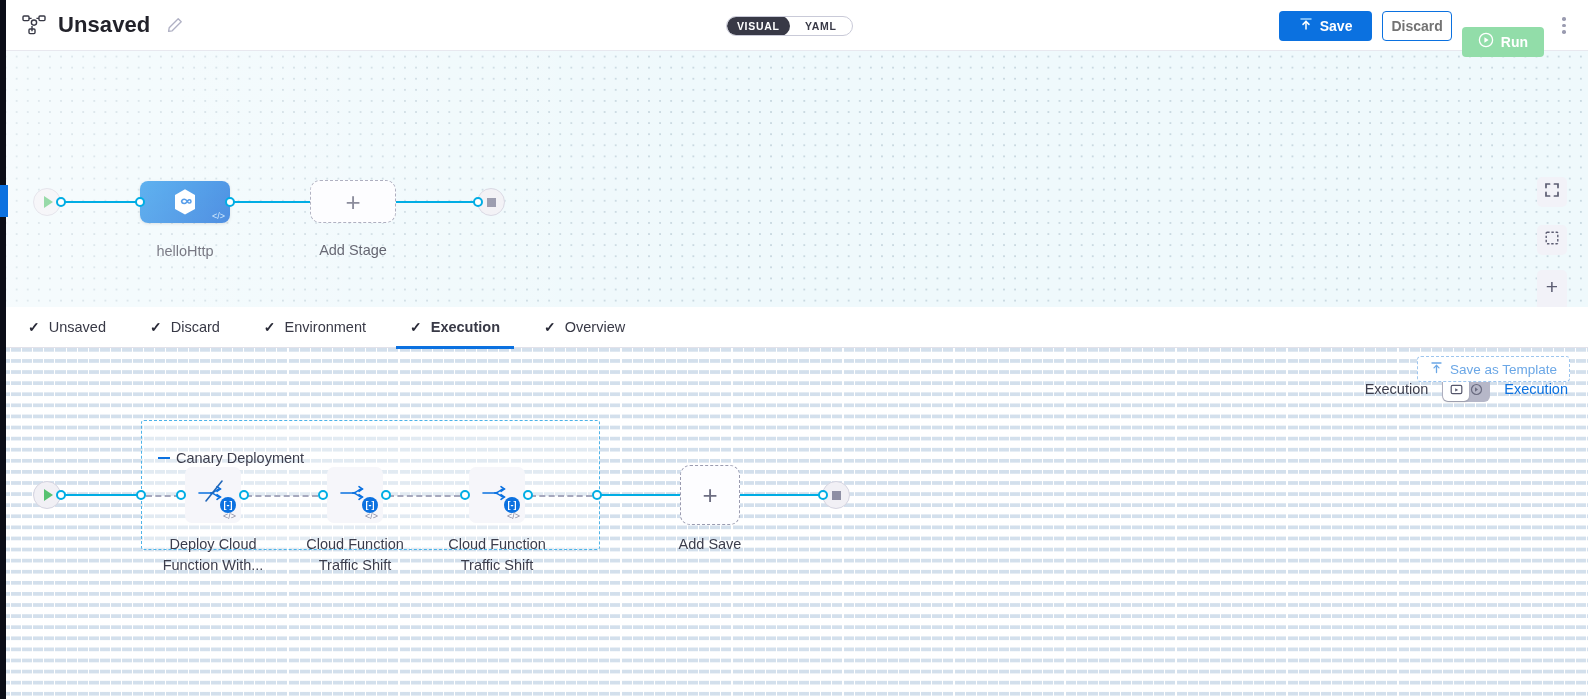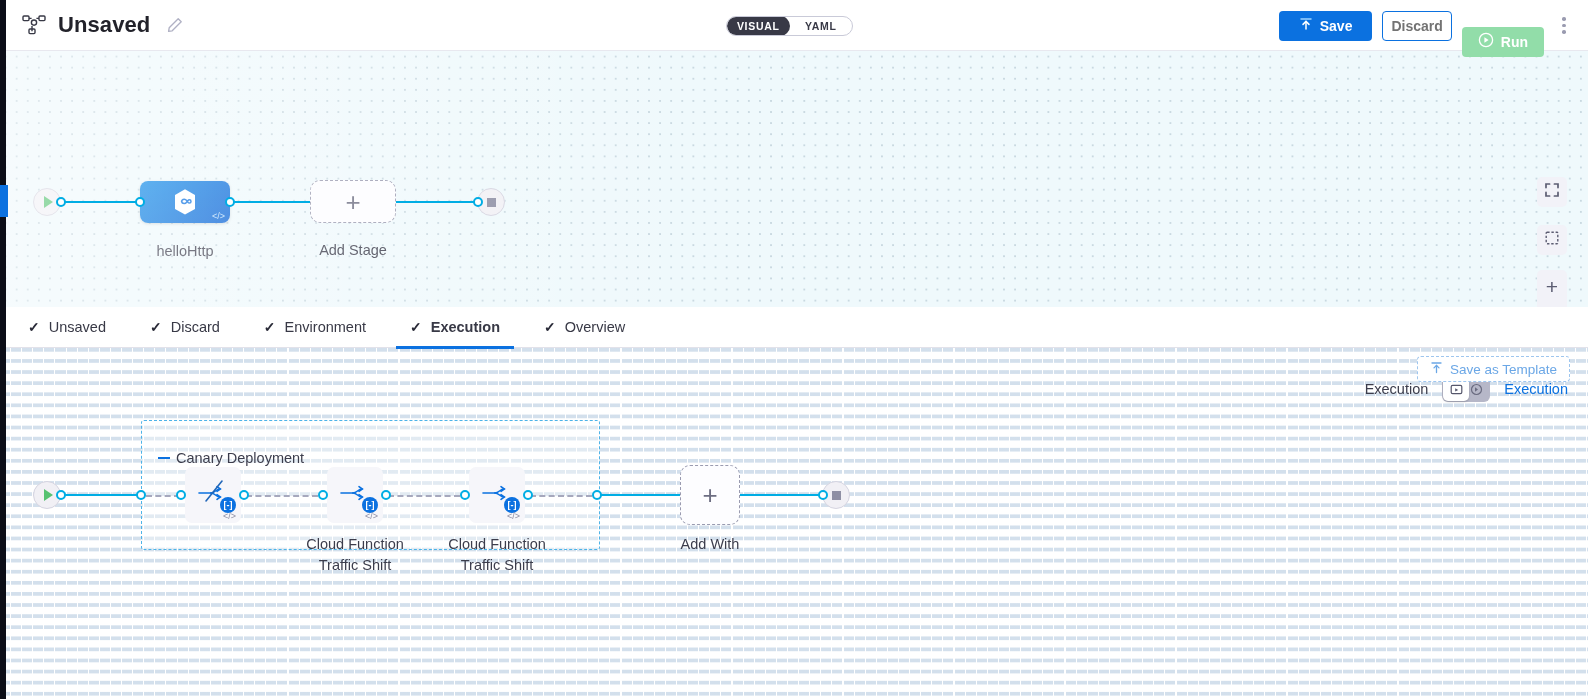--- a/index.html
+++ b/index.html
@@ -452,20 +452,21 @@
           <path d="M22 8.6l3.4 2.4-3.4 2.4" fill="none"></path>
           <path d="M16 15c4 0 5 4 9 4"></path>
           <path d="M22 16.6l3.4 2.4-3.4 2.4" fill="none"></path>
           <path d="M27 3L11 23" stroke="#2166b8" stroke-width="1.6"></path>
         </svg>
       </span>
       <span class="step-badge">[-]</span>
       <span class="code-tag">&lt;/&gt;</span>
     </div>
     <div class="port" style="left:239px; top:142px;"></div>
+    <div class="step-label" style="left:151px; top:186px;">Deploy Cloud Function With...</div>
 
     <div class="edge-dash" style="left:246px; top:147px; width:72px;"></div>
 
     <div class="port" style="left:318px; top:142px;"></div>
     <div class="step-node" style="left:327px; top:119px;">
       <span>
         <svg viewBox="0 0 36 30" width="36" height="30" fill="none" stroke="#0b71e0" stroke-width="1.6" stroke-linecap="round">
           <path d="M4 15h12"></path>
           <path d="M16 15c4 0 5-4 9-4"></path>
           <path d="M22 8.6l3.4 2.4-3.4 2.4"></path>
@@ -499,21 +500,21 @@
     <div class="step-label" style="left:435px; top:186px;">Cloud Function Traffic Shift</div>
 
     <div class="edge-dash" style="left:530px; top:147px; width:62px;"></div>
 
     <div class="port" style="left:592px; top:142px;"></div>
     <div class="edge" style="left:598px; top:146px; width:82px;"></div>
 
     <div class="add-box" style="left:680px; top:465px; width:60px; height:60px; top:117px;">
       <span class="plus-glyph">+</span>
     </div>
-    <div class="step-label" style="left:648px; top:186px;">Add With</div>
+    <div class="step-label" style="left:648px; top:186px;">Add Save</div>
 
     <div class="edge" style="left:740px; top:146px; width:84px;"></div>
 
     <div class="port" style="left:818px; top:142px;"></div>
     <div class="node-end" style="left:822px; top:133px;">
       <span class="sq-stop"></span>
     </div>
 
   </div>
 </div>

